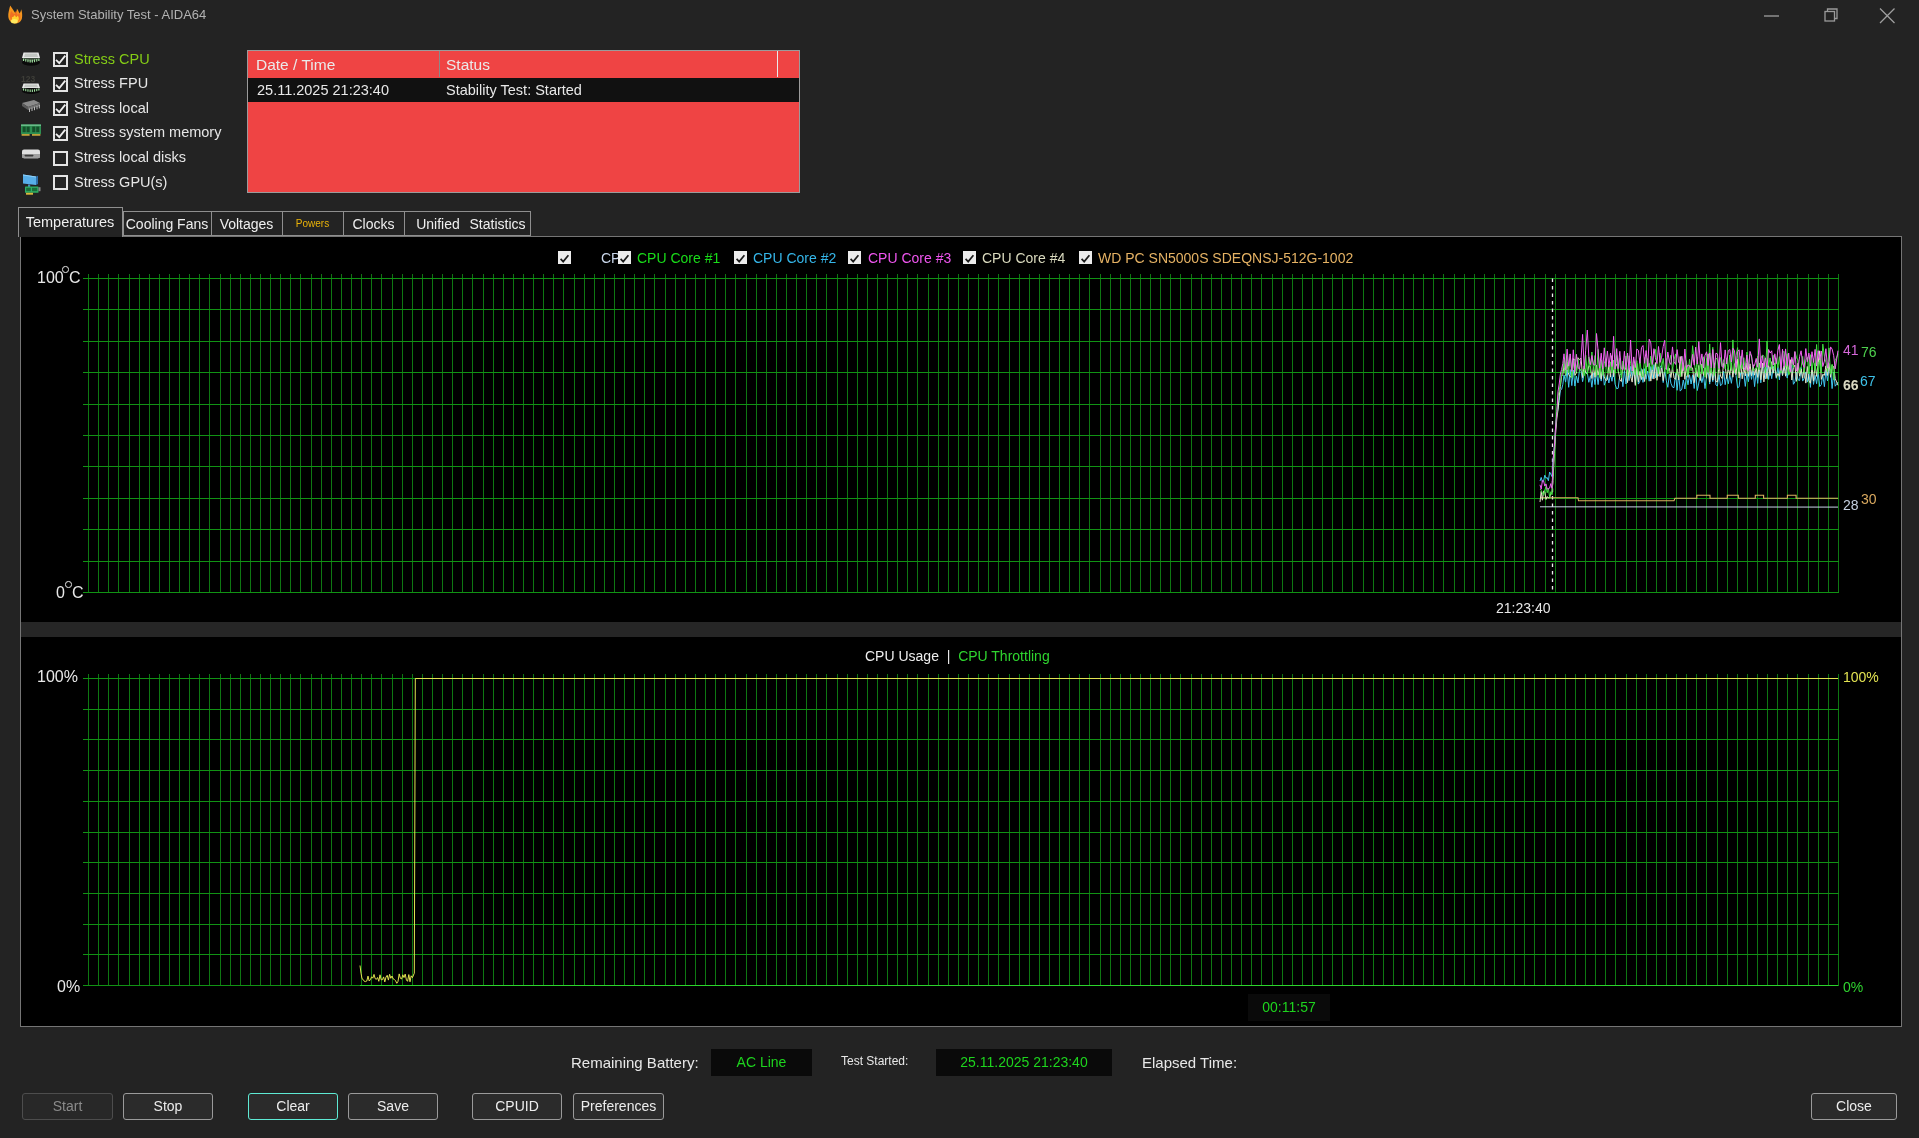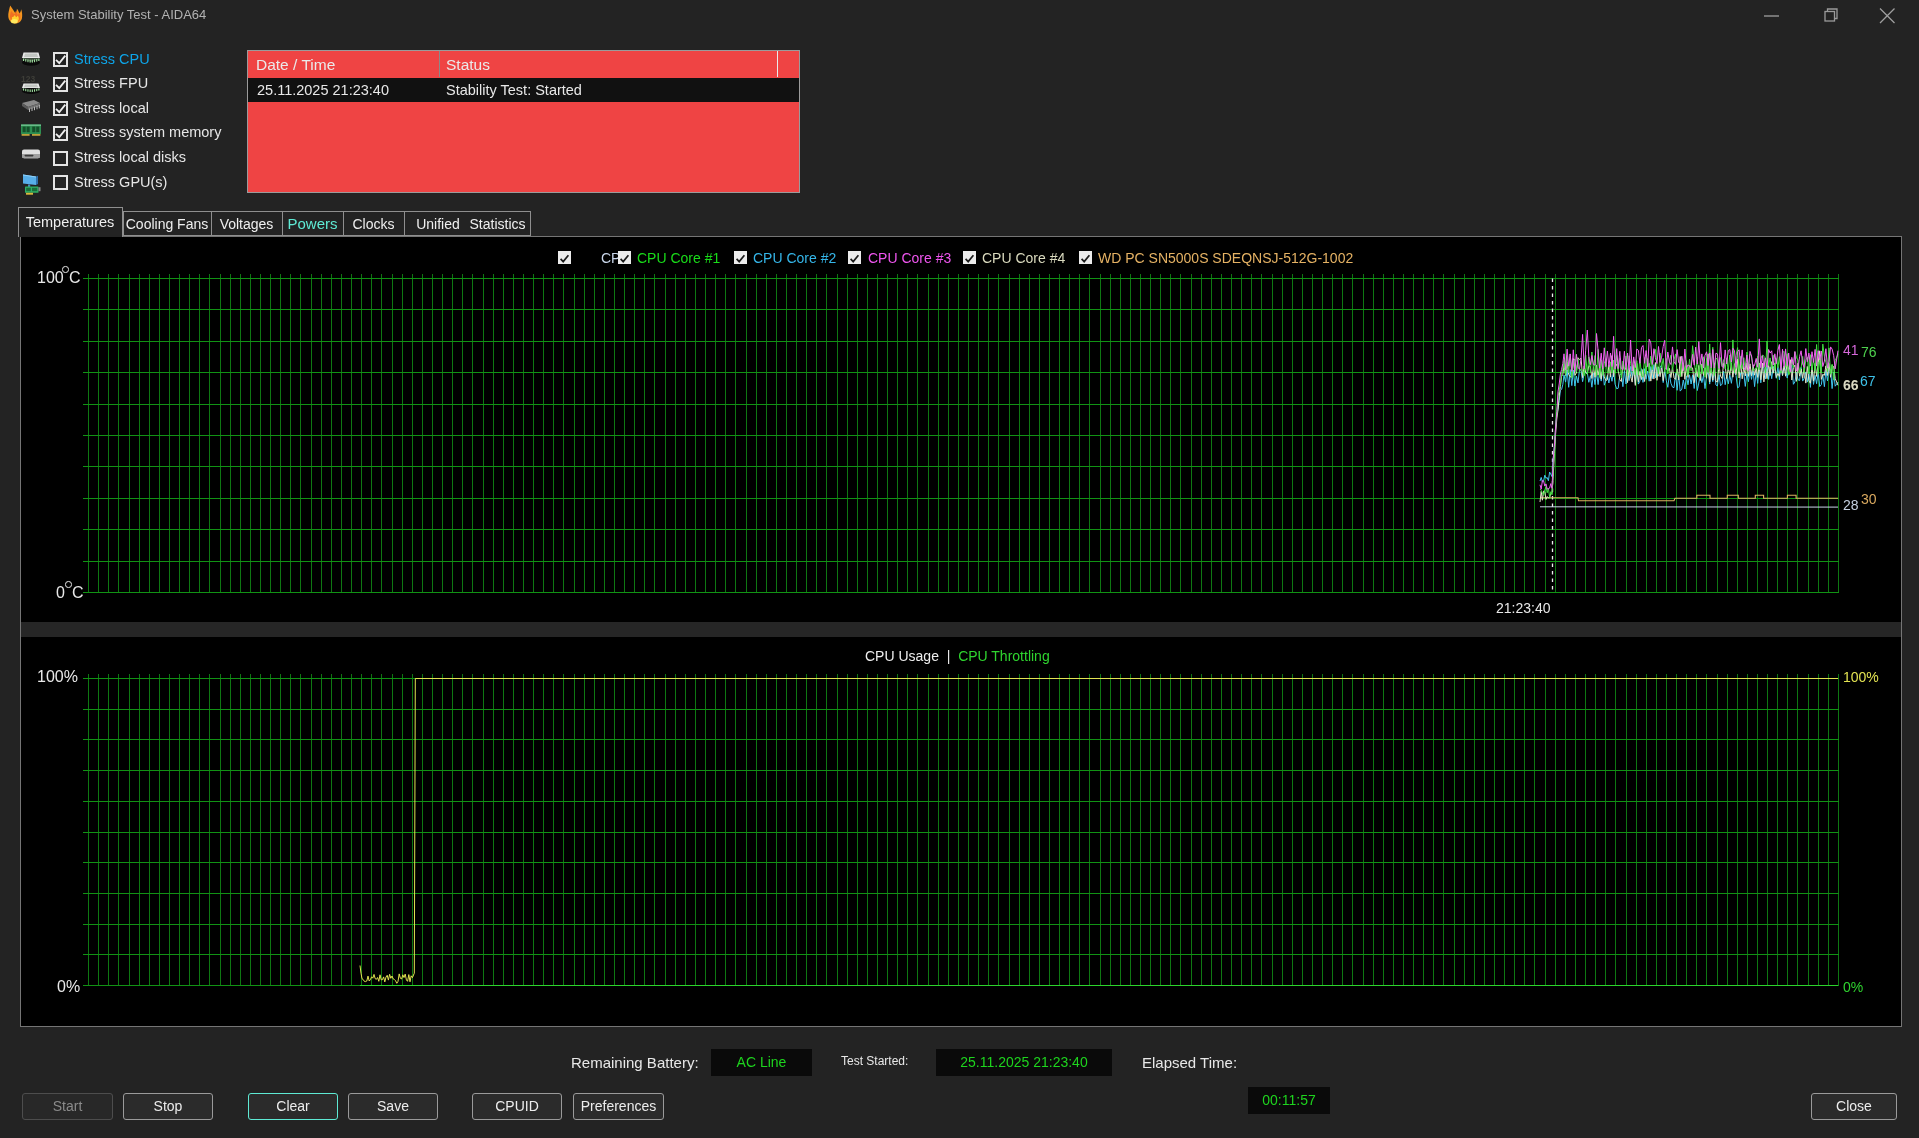--- a/index.html
+++ b/index.html
@@ -39,21 +39,21 @@
           <rect x="16.2" y="10" width="1.1" height="2.6"></rect>
           <rect x="18.3" y="9.6" width="1.1" height="2.4"></rect>
         </g>
       </g>
     </svg></div>
 <div style="position:absolute;left:53px;top:52.3px;width:15px;height:15px;box-sizing:border-box;border:2px solid #e4e4e4;background:none;">
     <svg width="15" height="15" viewBox="0 0 15 15" style="position:absolute;left:-2px;top:-2px">
       <path d="M3.0 7.800000000000001 L6.3 11.1 L12.299999999999999 3.5999999999999996" stroke="#efefef" stroke-width="1.7999999999999998" fill="none"></path>
     </svg>
   </div>
-<div style="position:absolute;left:74px;top:51px;font-size:14.5px;color:#0ea5e9;white-space:nowrap;">Stress CPU</div>
+<div style="position:absolute;left:74px;top:51px;font-size:14.5px;color:#84cc16;white-space:nowrap;">Stress CPU</div>
 <div style="position:absolute;left:20px;top:73px;width:24px;height:24px;"><svg width="22" height="22" viewBox="0 0 22 22">
 <text x="1" y="8.5" font-family="Liberation Sans" font-size="8.5" font-weight="bold" fill="#3e3e38">123</text>
 <g transform="translate(0,5)">
         <ellipse cx="11" cy="13" rx="9" ry="3" fill="#0a0a0a"></ellipse>
 <path d="M3.5 5.5 L18.5 5.5 L20 10 L2 10 Z" fill="#e8e8e8"></path>
 <path d="M5 6.4 L17 6.4 L18 9.2 L4 9.2 Z" fill="#c2c6c2"></path>
 <g fill="#9fe09f">
           <rect x="3" y="10.4" width="1.1" height="2.2"></rect>
           <rect x="5.2" y="10.8" width="1.1" height="2.4"></rect>
           <rect x="7.4" y="11.2" width="1.1" height="2.5"></rect>
@@ -136,21 +136,21 @@
   <div style="position:absolute;left:198px;top:5px;font-size:15.5px;color:#eaeaea;">Status</div>
   <div style="position:absolute;left:190.5px;top:0;width:1px;height:26px;background:#8a8a8a;"></div>
   <div style="position:absolute;left:528.5px;top:0;width:1px;height:26px;background:#eaeaea;"></div>
   <div style="position:absolute;left:9px;top:31px;font-size:14.5px;color:#e8e8e8;">25.11.2025 21:23:40</div>
   <div style="position:absolute;left:198px;top:31px;font-size:14.5px;color:#e8e8e8;">Stability Test: Started</div>
 </div>
 
 <div style="position:absolute;left:17.5px;top:206.5px;width:105.0px;height:30.5px;box-sizing:border-box;border:1px solid #8f8f8f;border-bottom:none;background:#232323;z-index:5;text-align:center;white-space:nowrap;overflow:hidden;"><span style="font-size:14.5px;color:#efefef;line-height:29px;">Temperatures</span></div>
 <div style="position:absolute;left:122.5px;top:210.5px;width:89.0px;height:25.5px;box-sizing:border-box;border:1px solid #8f8f8f;border-left-width:1px;background:#232323;text-align:center;white-space:nowrap;overflow:hidden;"><span style="font-size:14px;color:#efefef;line-height:24px;">Cooling Fans</span></div>
 <div style="position:absolute;left:211.5px;top:210.5px;width:71.0px;height:25.5px;box-sizing:border-box;border:1px solid #8f8f8f;border-left-width:0px;background:#232323;text-align:center;white-space:nowrap;overflow:hidden;"><span style="font-size:14px;color:#efefef;line-height:24px;">Voltages</span></div>
-<div style="position:absolute;left:282.5px;top:210.5px;width:61.0px;height:25.5px;box-sizing:border-box;border:1px solid #8f8f8f;border-left-width:0px;background:#232323;text-align:center;white-space:nowrap;overflow:hidden;"><span style="font-size:15px;color:#5eead4;line-height:24px;">Powers</span></div>
+<div style="position:absolute;left:282.5px;top:210.5px;width:61.0px;height:25.5px;box-sizing:border-box;border:1px solid #8f8f8f;border-left-width:0px;background:#232323;text-align:center;white-space:nowrap;overflow:hidden;"><span style="font-size:10px;color:#eab308;line-height:24px;">Powers</span></div>
 <div style="position:absolute;left:343.5px;top:210.5px;width:61.0px;height:25.5px;box-sizing:border-box;border:1px solid #8f8f8f;border-left-width:0px;background:#232323;text-align:center;white-space:nowrap;overflow:hidden;"><span style="font-size:14px;color:#efefef;line-height:24px;">Clocks</span></div>
 <div style="position:absolute;left:404.5px;top:210.5px;width:68px;height:25.5px;box-sizing:border-box;border:1px solid #8f8f8f;border-left-width:0px;background:#232323;text-align:center;white-space:nowrap;overflow:hidden;"><span style="font-size:14px;color:#efefef;line-height:24px;">Unified</span></div>
 <div style="position:absolute;left:465.5px;top:210.5px;width:65.0px;height:25.5px;box-sizing:border-box;border:1px solid #8f8f8f;border-left-width:0px;background:#232323;text-align:center;white-space:nowrap;overflow:hidden;"><span style="font-size:14px;color:#efefef;line-height:24px;">Statistics</span></div>
 
 <div class="abs" style="left:19.5px;top:235.5px;width:1882px;height:791px;box-sizing:border-box;border:1px solid #757575;background:#000;"></div>
 <div class="abs" style="left:20.5px;top:622px;width:1880px;height:15px;background:#262626;"></div>
 
 <svg class="abs" style="left:21px;top:237px;" width="1880" height="385" viewBox="0 0 1880 385">
   <g shape-rendering="crispEdges">
   <path d="M67.5 37.0V355.5 M77.6 37.0V355.5 M87.7 37.0V355.5 M97.8 37.0V355.5 M108.0 37.0V355.5 M118.1 37.0V355.5 M128.2 37.0V355.5 M138.3 37.0V355.5 M148.4 37.0V355.5 M158.5 37.0V355.5 M168.7 37.0V355.5 M178.8 37.0V355.5 M188.9 37.0V355.5 M199.0 37.0V355.5 M209.1 37.0V355.5 M219.2 37.0V355.5 M229.3 37.0V355.5 M239.5 37.0V355.5 M249.6 37.0V355.5 M259.7 37.0V355.5 M269.8 37.0V355.5 M279.9 37.0V355.5 M290.0 37.0V355.5 M300.1 37.0V355.5 M310.3 37.0V355.5 M320.4 37.0V355.5 M330.5 37.0V355.5 M340.6 37.0V355.5 M350.7 37.0V355.5 M360.8 37.0V355.5 M371.0 37.0V355.5 M381.1 37.0V355.5 M391.2 37.0V355.5 M401.3 37.0V355.5 M411.4 37.0V355.5 M421.5 37.0V355.5 M431.6 37.0V355.5 M441.8 37.0V355.5 M451.9 37.0V355.5 M462.0 37.0V355.5 M472.1 37.0V355.5 M482.2 37.0V355.5 M492.3 37.0V355.5 M502.4 37.0V355.5 M512.6 37.0V355.5 M522.7 37.0V355.5 M532.8 37.0V355.5 M542.9 37.0V355.5 M553.0 37.0V355.5 M563.1 37.0V355.5 M573.3 37.0V355.5 M583.4 37.0V355.5 M593.5 37.0V355.5 M603.6 37.0V355.5 M613.7 37.0V355.5 M623.8 37.0V355.5 M633.9 37.0V355.5 M644.1 37.0V355.5 M654.2 37.0V355.5 M664.3 37.0V355.5 M674.4 37.0V355.5 M684.5 37.0V355.5 M694.6 37.0V355.5 M704.7 37.0V355.5 M714.9 37.0V355.5 M725.0 37.0V355.5 M735.1 37.0V355.5 M745.2 37.0V355.5 M755.3 37.0V355.5 M765.4 37.0V355.5 M775.6 37.0V355.5 M785.7 37.0V355.5 M795.8 37.0V355.5 M805.9 37.0V355.5 M816.0 37.0V355.5 M826.1 37.0V355.5 M836.2 37.0V355.5 M846.4 37.0V355.5 M856.5 37.0V355.5 M866.6 37.0V355.5 M876.7 37.0V355.5 M886.8 37.0V355.5 M896.9 37.0V355.5 M907.0 37.0V355.5 M917.2 37.0V355.5 M927.3 37.0V355.5 M937.4 37.0V355.5 M947.5 37.0V355.5 M957.6 37.0V355.5 M967.7 37.0V355.5 M977.9 37.0V355.5 M988.0 37.0V355.5 M998.1 37.0V355.5 M1008.2 37.0V355.5 M1018.3 37.0V355.5 M1028.4 37.0V355.5 M1038.5 37.0V355.5 M1048.7 37.0V355.5 M1058.8 37.0V355.5 M1068.9 37.0V355.5 M1079.0 37.0V355.5 M1089.1 37.0V355.5 M1099.2 37.0V355.5 M1109.3 37.0V355.5 M1119.5 37.0V355.5 M1129.6 37.0V355.5 M1139.7 37.0V355.5 M1149.8 37.0V355.5 M1159.9 37.0V355.5 M1170.0 37.0V355.5 M1180.2 37.0V355.5 M1190.3 37.0V355.5 M1200.4 37.0V355.5 M1210.5 37.0V355.5 M1220.6 37.0V355.5 M1230.7 37.0V355.5 M1240.8 37.0V355.5 M1251.0 37.0V355.5 M1261.1 37.0V355.5 M1271.2 37.0V355.5 M1281.3 37.0V355.5 M1291.4 37.0V355.5 M1301.5 37.0V355.5 M1311.6 37.0V355.5 M1321.8 37.0V355.5 M1331.9 37.0V355.5 M1342.0 37.0V355.5 M1352.1 37.0V355.5 M1362.2 37.0V355.5 M1372.3 37.0V355.5 M1382.5 37.0V355.5 M1392.6 37.0V355.5 M1402.7 37.0V355.5 M1412.8 37.0V355.5 M1422.9 37.0V355.5 M1433.0 37.0V355.5 M1443.1 37.0V355.5 M1453.3 37.0V355.5 M1463.4 37.0V355.5 M1473.5 37.0V355.5 M1483.6 37.0V355.5 M1493.7 37.0V355.5 M1503.8 37.0V355.5 M1513.9 37.0V355.5 M1524.1 37.0V355.5 M1534.2 37.0V355.5 M1544.3 37.0V355.5 M1554.4 37.0V355.5 M1564.5 37.0V355.5 M1574.6 37.0V355.5 M1584.8 37.0V355.5 M1594.9 37.0V355.5 M1605.0 37.0V355.5 M1615.1 37.0V355.5 M1625.2 37.0V355.5 M1635.3 37.0V355.5 M1645.4 37.0V355.5 M1655.6 37.0V355.5 M1665.7 37.0V355.5 M1675.8 37.0V355.5 M1685.9 37.0V355.5 M1696.0 37.0V355.5 M1706.1 37.0V355.5 M1716.2 37.0V355.5 M1726.4 37.0V355.5 M1736.5 37.0V355.5 M1746.6 37.0V355.5 M1756.7 37.0V355.5 M1766.8 37.0V355.5 M1776.9 37.0V355.5 M1787.1 37.0V355.5 M1797.2 37.0V355.5 M1807.3 37.0V355.5 M1817.4 37.0V355.5" stroke="#0e7812" stroke-width="1" fill="none"></path>
@@ -214,20 +214,20 @@
 <div class="abs" style="left:37px;top:668px;font-size:16px;color:#e8e8e8;">100%</div>
 <div class="abs" style="left:57px;top:978px;font-size:16px;color:#e8e8e8;">0%</div>
 <div class="abs" style="left:1843px;top:669px;font-size:14px;color:#e3e352;">100%</div>
 <div class="abs" style="left:1843px;top:979px;font-size:14px;color:#2fd42f;">0%</div>
 
 <div class="abs" style="left:571px;top:1054px;font-size:15px;color:#e8e8e8;">Remaining Battery:</div>
 <div class="abs" style="left:711px;top:1049px;width:101px;height:27px;background:#0a0a0a;text-align:center;"><span style="font-size:14px;color:#1ed41e;line-height:27px;">AC Line</span></div>
 <div class="abs" style="left:841px;top:1054px;font-size:12px;color:#e8e8e8;">Test Started:</div>
 <div class="abs" style="left:936px;top:1049px;width:176px;height:27px;background:#0a0a0a;text-align:center;"><span style="font-size:14px;color:#1ed41e;line-height:27px;">25.11.2025 21:23:40</span></div>
 <div class="abs" style="left:1142px;top:1054px;font-size:15px;color:#e8e8e8;">Elapsed Time:</div>
-<div class="abs" style="left:1248px;top:1087px;width:82px;height:27px;background:#0a0a0a;text-align:center;"><span style="font-size:14px;color:#1ed41e;line-height:27px;">00:11:57</span></div>
+<div class="abs" style="left:1248px;top:994px;width:82px;height:27px;background:#0a0a0a;text-align:center;"><span style="font-size:14px;color:#1ed41e;line-height:27px;">00:11:57</span></div>
 
 <div class="abs" style="left:22px;top:1093px;width:91px;height:27px;box-sizing:border-box;border:1px solid #4d4d4d;border-radius:3px;background:#282828;text-align:center;"><span style="font-size:14px;color:#8b8b8b;line-height:25px;">Start</span></div>
 <div class="abs" style="left:123px;top:1093px;width:90px;height:27px;box-sizing:border-box;border:1px solid #9a9a9a;border-radius:3px;background:#2b2b2b;text-align:center;"><span style="font-size:14px;color:#ececec;line-height:25px;">Stop</span></div>
 <div class="abs" style="left:248px;top:1093px;width:90px;height:27px;box-sizing:border-box;border:1px solid #5eead4;border-radius:3px;background:#2b2b2b;text-align:center;"><span style="font-size:14px;color:#ececec;line-height:25px;">Clear</span></div>
 <div class="abs" style="left:348px;top:1093px;width:90px;height:27px;box-sizing:border-box;border:1px solid #9a9a9a;border-radius:3px;background:#2b2b2b;text-align:center;"><span style="font-size:14px;color:#ececec;line-height:25px;">Save</span></div>
 <div class="abs" style="left:472px;top:1093px;width:90px;height:27px;box-sizing:border-box;border:1px solid #9a9a9a;border-radius:3px;background:#2b2b2b;text-align:center;"><span style="font-size:14px;color:#ececec;line-height:25px;">CPUID</span></div>
 <div class="abs" style="left:573px;top:1093px;width:91px;height:27px;box-sizing:border-box;border:1px solid #9a9a9a;border-radius:3px;background:#2b2b2b;text-align:center;"><span style="font-size:14px;color:#ececec;line-height:25px;">Preferences</span></div>
 <div class="abs" style="left:1811px;top:1093px;width:86px;height:27px;box-sizing:border-box;border:1px solid #9a9a9a;border-radius:3px;background:#2b2b2b;text-align:center;"><span style="font-size:14px;color:#ececec;line-height:25px;">Close</span></div>
 </body></html>

